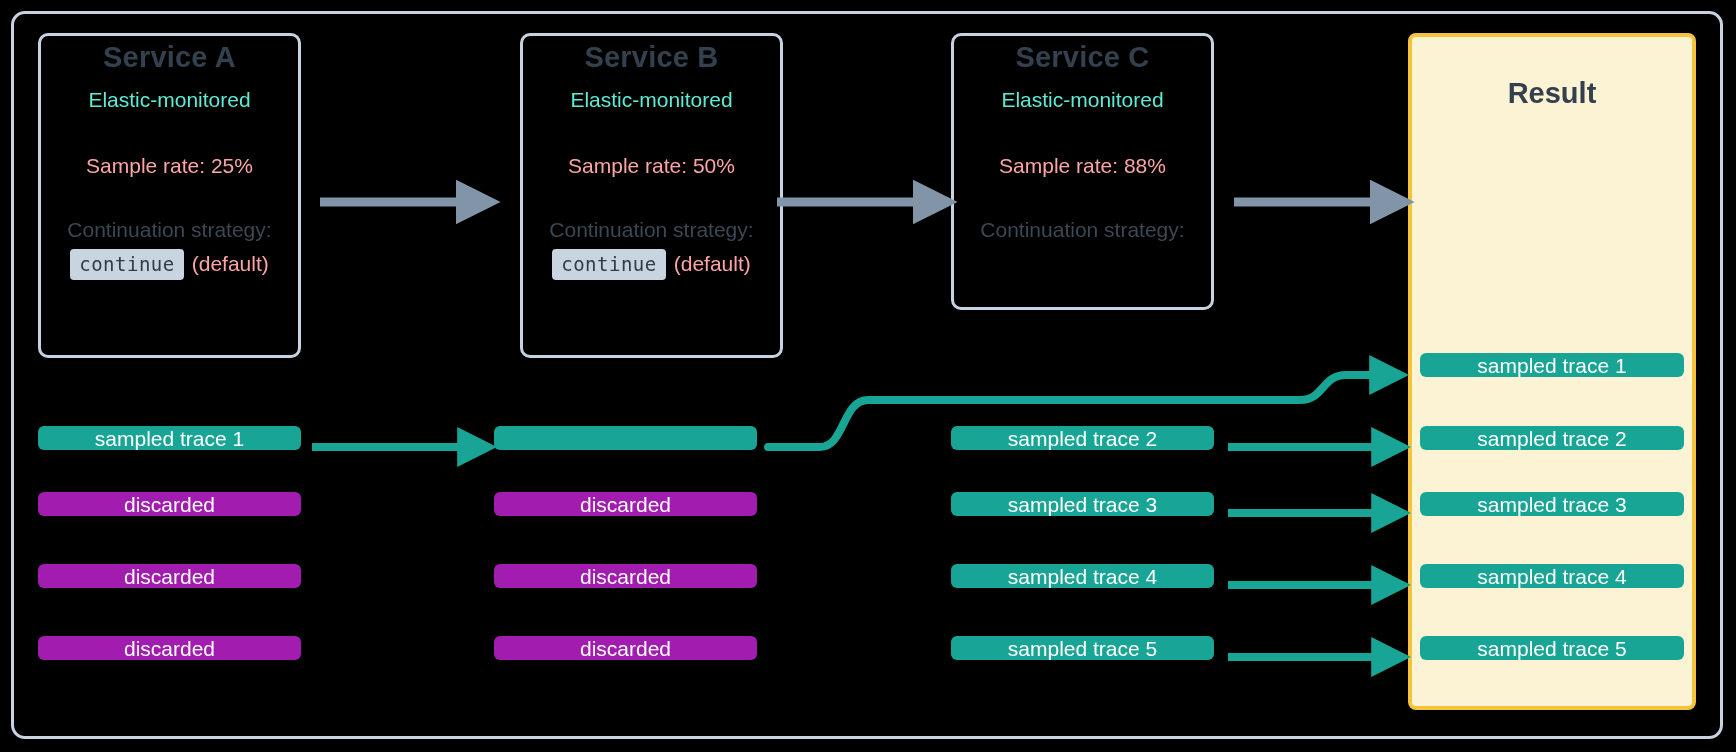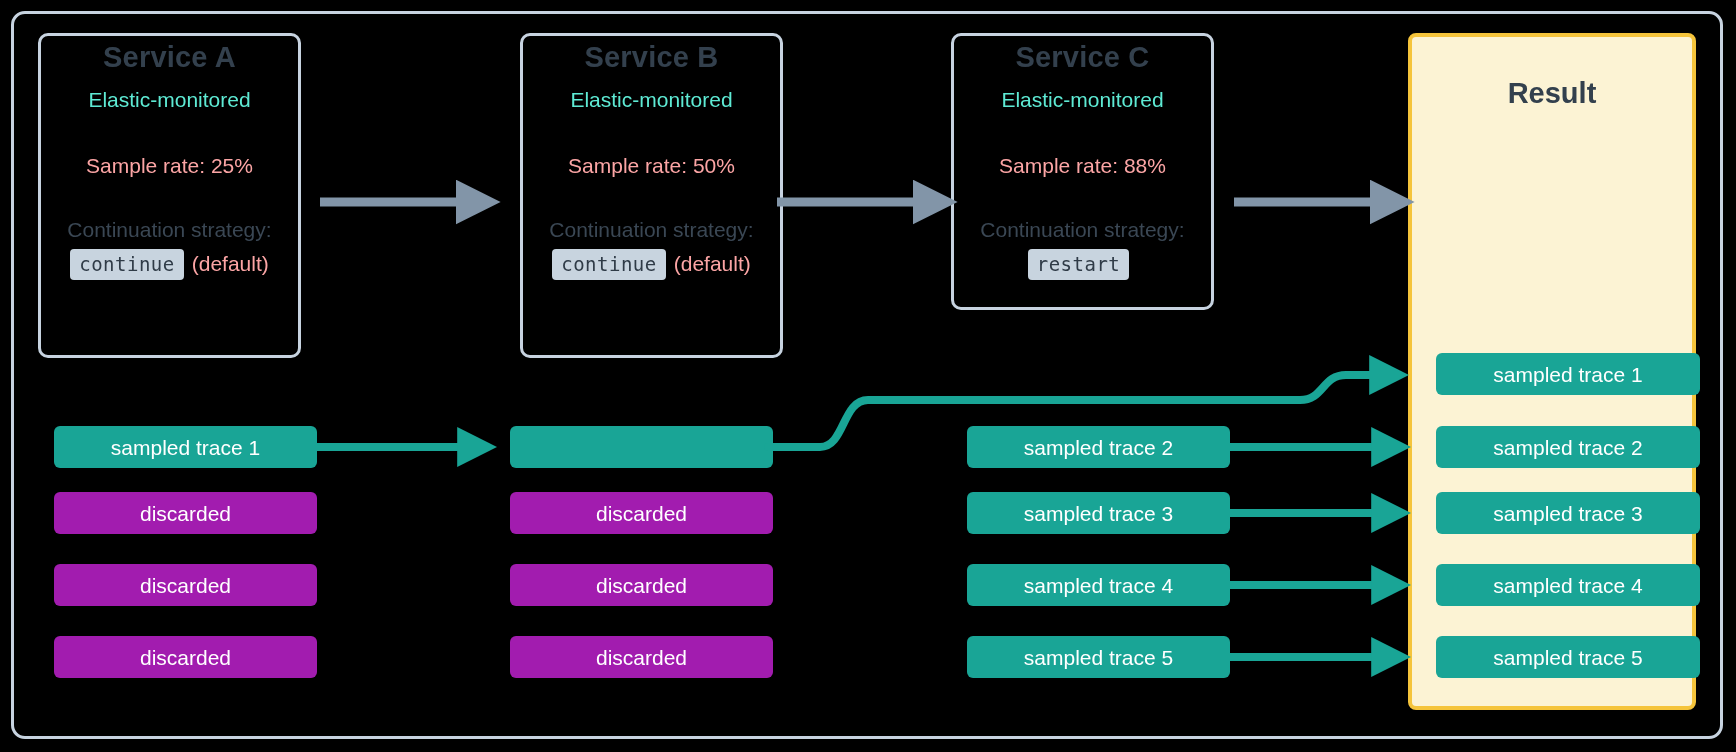--- a/index.html
+++ b/index.html
@@ -29,23 +29,23 @@
        padding:3px 9px;letter-spacing:.5px;}
   .default-note{font-size:21px;color:#fca5a5;}
 
   
   .result-panel{position:absolute;box-sizing:border-box;
        background:#FCF3D4;border:4px solid #F5C43B;border-radius:8px;}
   .result-title{position:absolute;width:100%;top:40px;text-align:center;
        font-size:29px;font-weight:bold;color:#33404D;}
 
   
-  .chip{position:absolute;box-sizing:border-box;height:42px;border-radius:6px;
+  .chip{position:absolute;box-sizing:border-box;height:24px;border-radius:6px;
        display:flex;align-items:center;justify-content:center;
-       font-size:21px;color:#FFFFFF;line-height:1;margin-left:16px;}
+       font-size:21px;color:#FFFFFF;line-height:1;}
   .chip.sampled{background:#19A596;}
   .chip.discarded{background:#a21caf;}
 
   
   svg.wires{position:absolute;left:0;top:0;width:1736px;height:752px;
        pointer-events:none;}
 </style>
 </head>
 <body>
 
@@ -78,24 +78,20 @@
       </div>
     </div>
   </div>
 
   <div class="service-panel" style="left:951px;top:33px;width:263px;height:277px;">
     <div class="svc-title">Service C</div>
     <div class="svc-sub">Elastic-monitored</div>
     <div class="svc-rate">Sample rate: 88%</div>
     <div class="svc-strategy">
       <div>Continuation strategy:</div>
-      <div class="strat-line">
-        <span class="code-badge">restart</span>
-        <span class="default-note"></span>
-      </div>
     </div>
   </div>
 
   <div class="result-panel" style="left:1408px;top:33px;width:288px;height:677px;">
     <div class="result-title">Result</div>
   </div>
 
   <div class="chip sampled" style="left:38px;top:426px;width:263px;">sampled trace 1</div>
   <div class="chip discarded" style="left:38px;top:492px;width:263px;">discarded</div>
   <div class="chip discarded" style="left:38px;top:564px;width:263px;">discarded</div>

